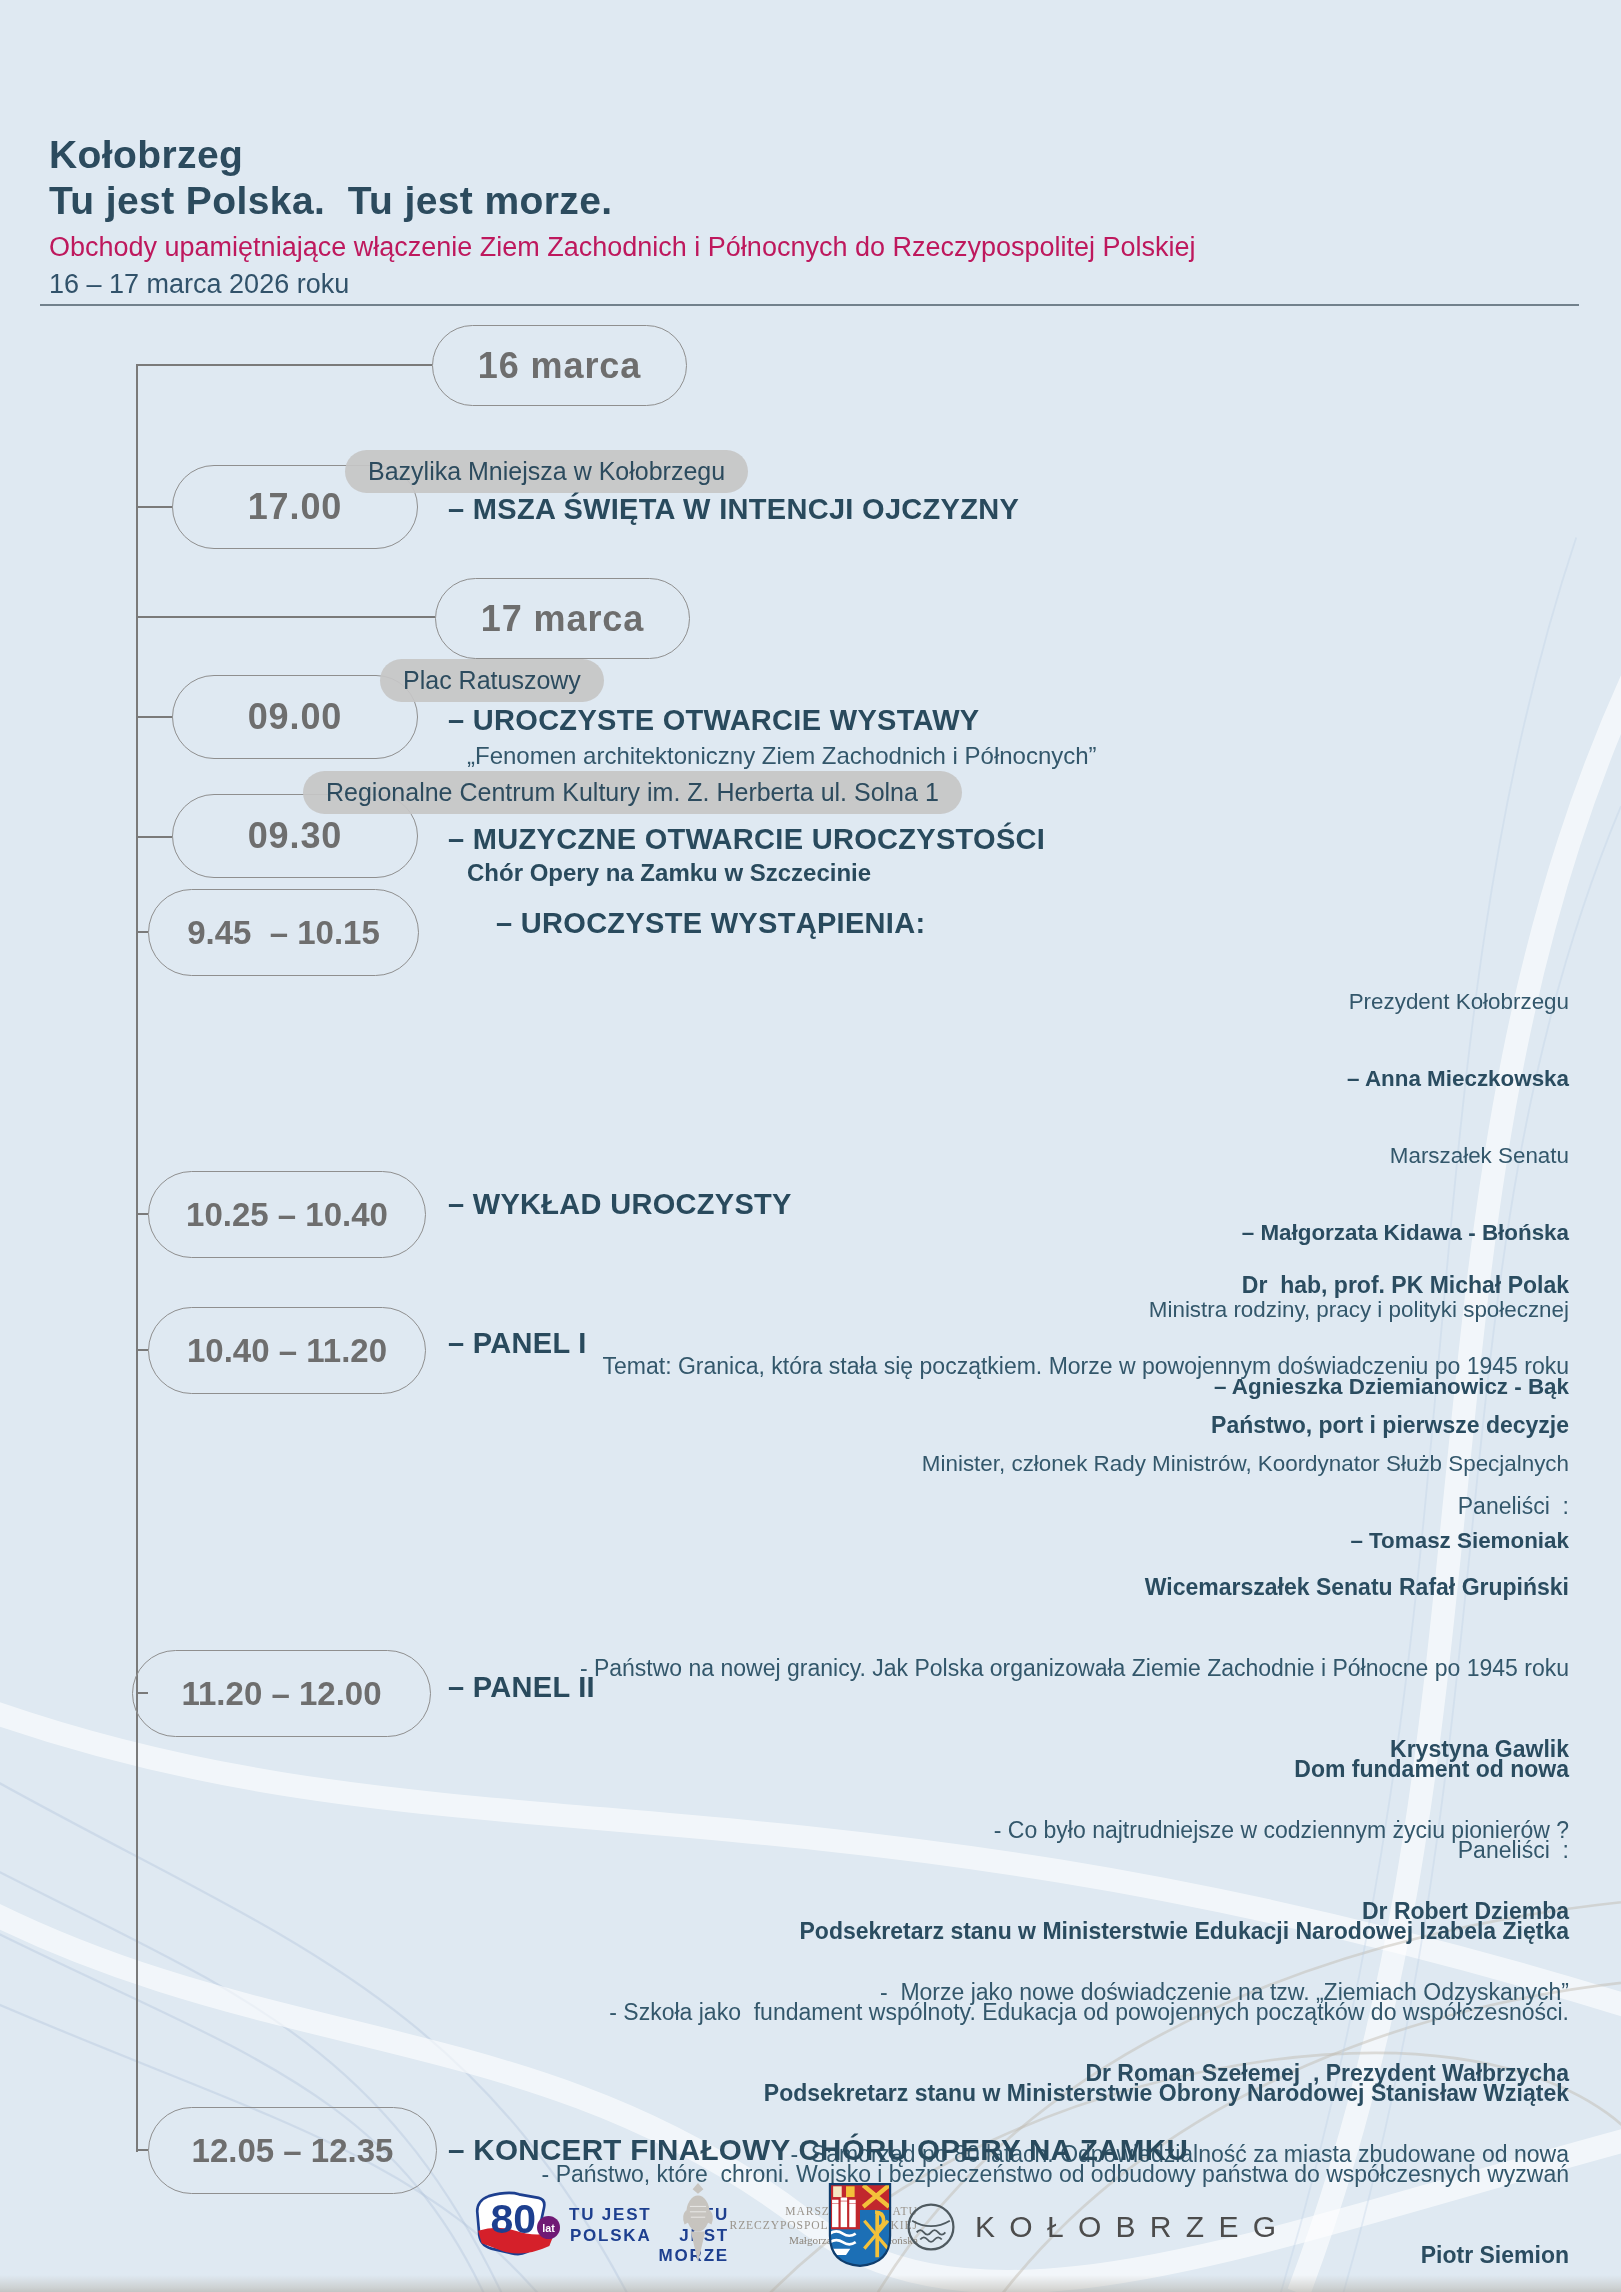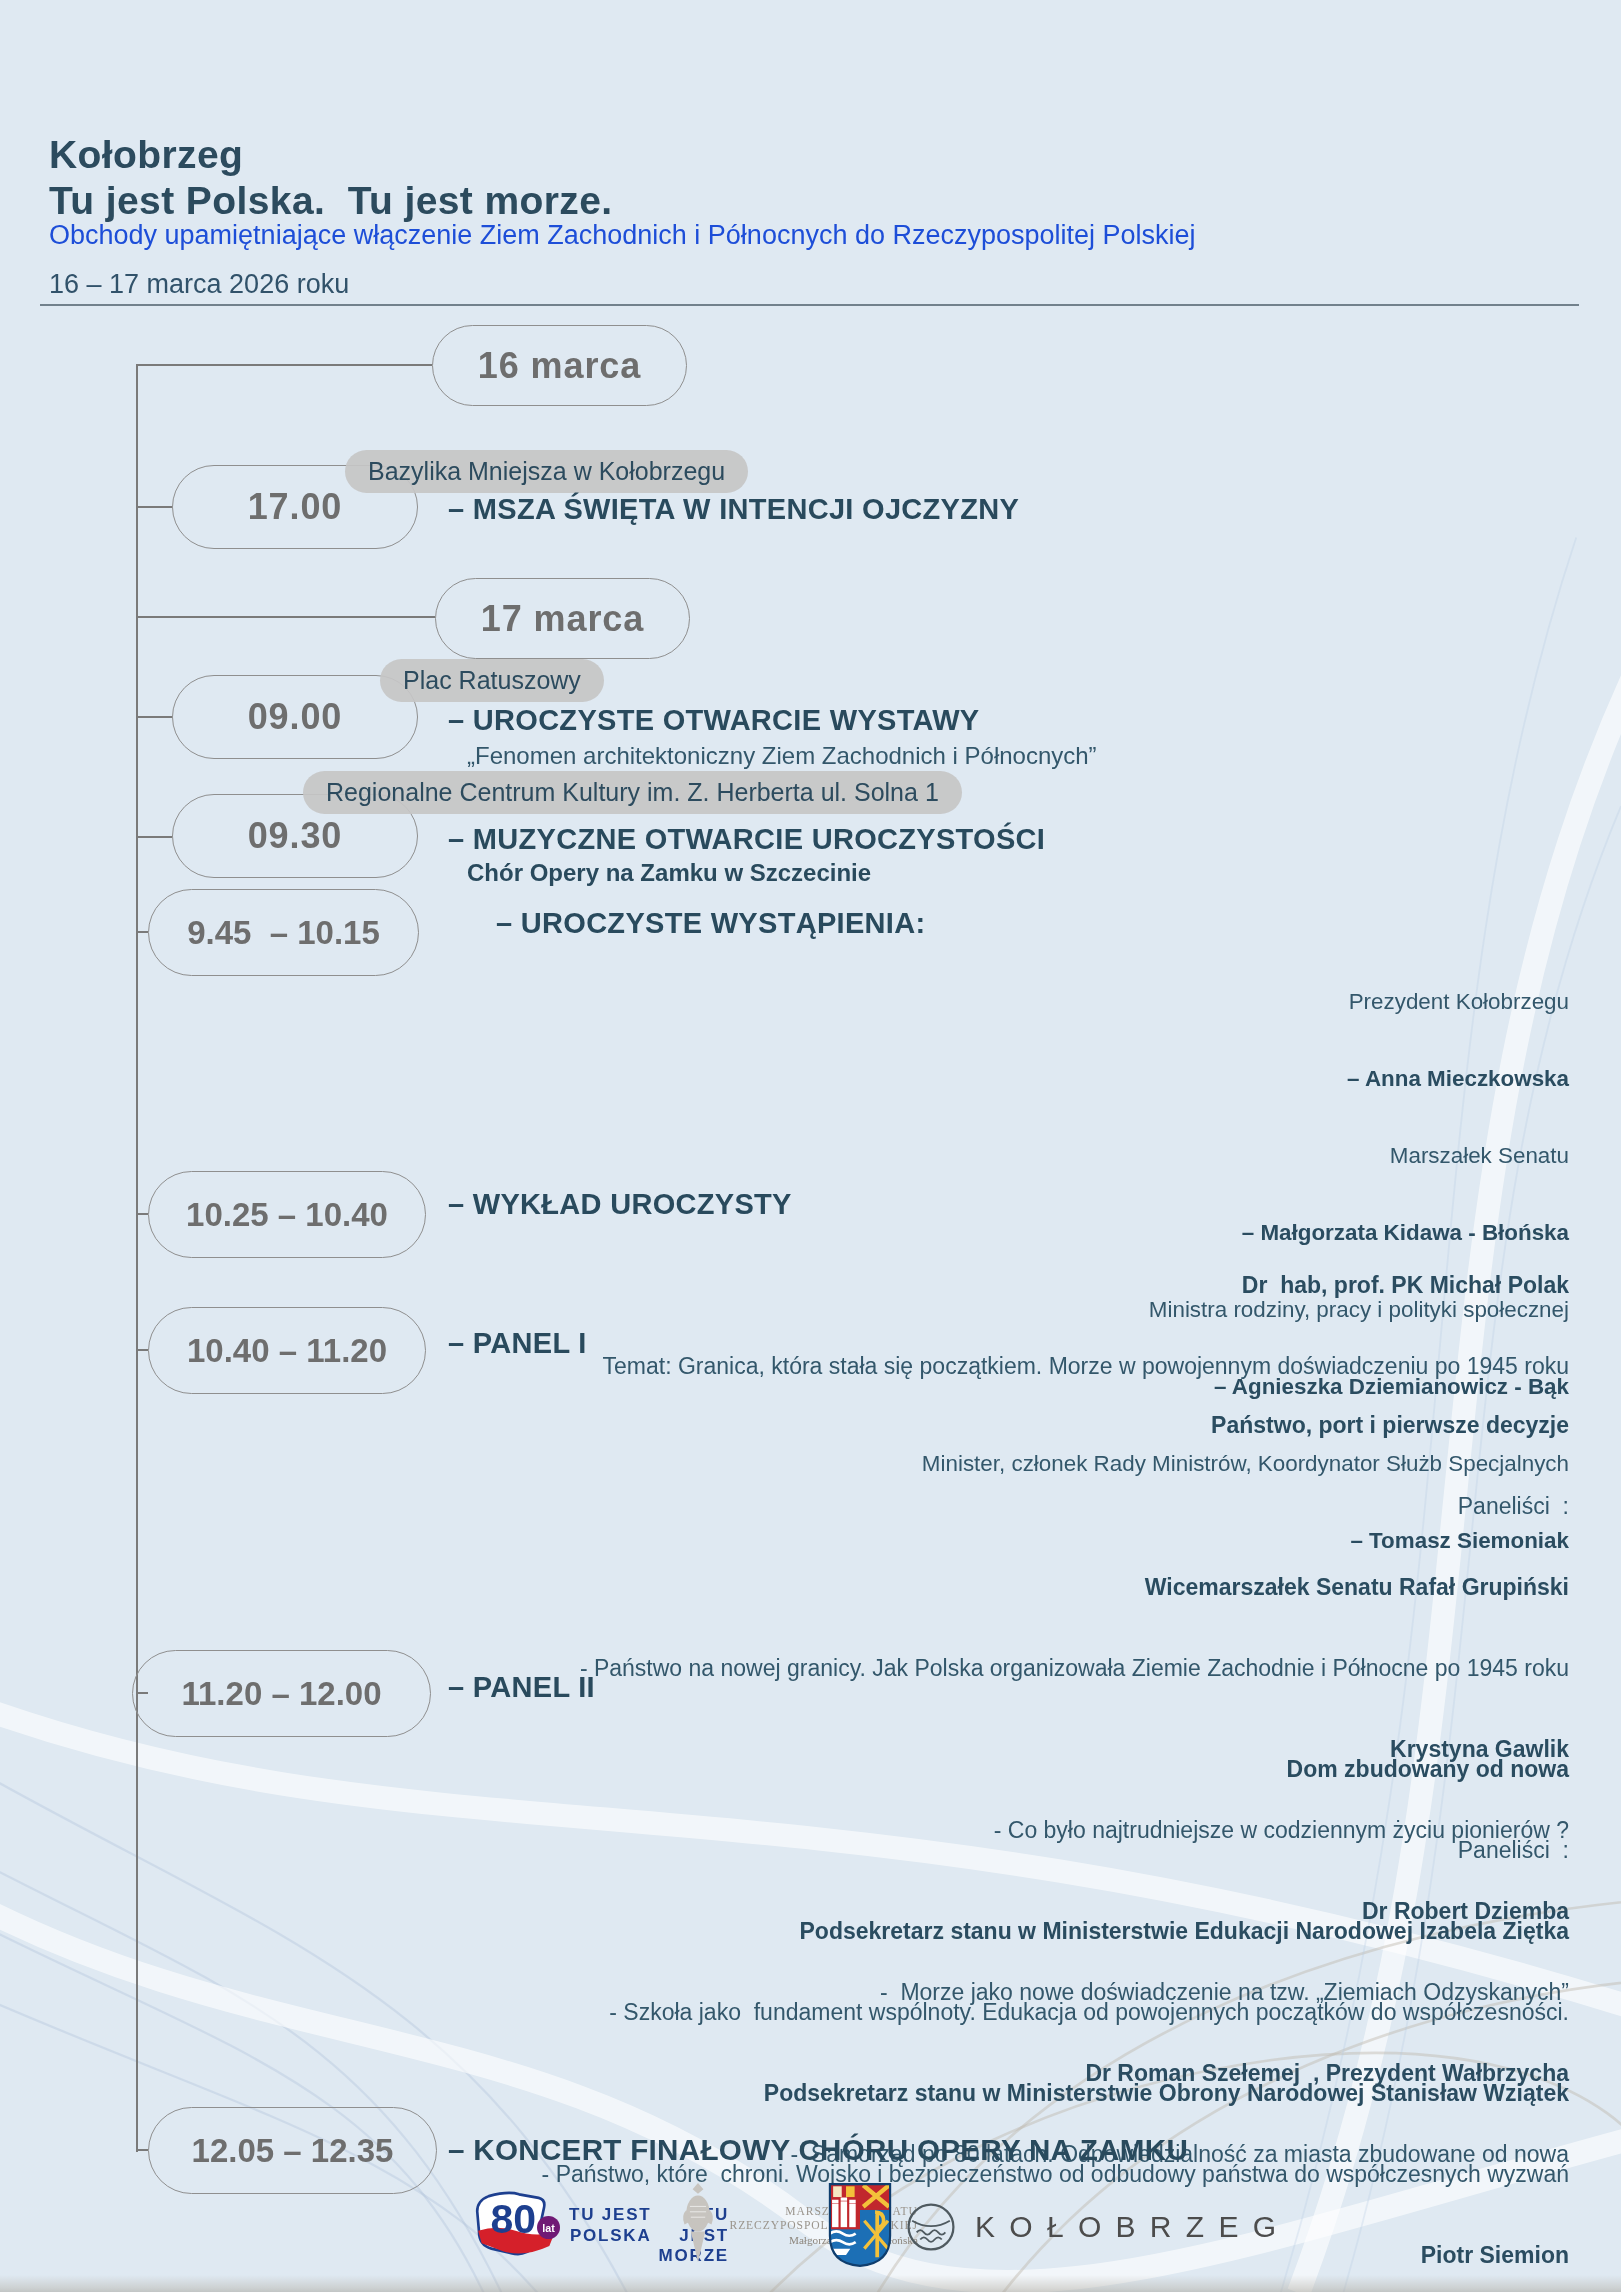--- a/index.html
+++ b/index.html
@@ -10,21 +10,21 @@
       radial-gradient(1075px 806px at 8% 10%, rgba(255,255,255,0.95), rgba(255,255,255,0) 60%),
       repeating-linear-gradient(99deg, rgba(255,255,255,0) 0 63px, rgba(255,255,255,0.40) 85px 99px, rgba(219,233,245,0.28) 116px 152px),
       linear-gradient(112deg,#f8fbfd 0%,#eef5fa 22%,#dcear3 40%,#d8e7f3 52%,#cde0ef 74%,#dfecf6 100%);
     text-align: right;
   }
   .abs{position:absolute;}
   .pre{white-space:pre-wrap;}
   
   .h-city{left:49px;top:133px;font-size:39px;font-weight:bold;color:#2c4b5e;letter-spacing:0.4px;}
   .h-tag{left:49px;top:179px;font-size:39px;font-weight:bold;color:#2c4b5e;letter-spacing:0.4px;}
-  .h-sub{left:49px;top:220px;font-size:27px;color:#1d4ed8;}
+  .h-sub{left:49px;top:232px;font-size:27px;color:#be185d;}
   .h-dates{left:49px;top:269px;font-size:27px;color:#31526a;}
   .h-rule{left:40px;top:304px;width:1539px;height:1.8px;background:#5f6f7a;opacity:.85;}
   
   .vline{left:136px;top:365px;width:1.8px;height:1787px;background:#7a7a7a;}
   .tick{height:1.8px;background:#7a7a7a;left:136px;}
   
   .pill{border:1.8px solid #8f8f8f;border-radius:63px;display:flex;align-items:center;justify-content:center;
         font-weight:bold;color:#6e6e6e;background:transparent;letter-spacing:0.9px;}
   .datepill{font-size:36px;}
   .timepill{font-size:36px;}
@@ -153,21 +153,21 @@
     <div class="ln">- Co było najtrudniejsze w codziennym życiu pionierów ?</div>
     <div class="ln b">Dr Robert Dziemba</div>
     <div class="ln">-  Morze jako nowe doświadczenie na tzw. „Ziemiach Odzyskanych”</div>
     <div class="ln b">Dr Roman Szełemej  , Prezydent Wałbrzycha</div>
     <div class="ln">-  Samorząd po 80 latach. Odpowiedzialność za miasta zbudowane od nowa</div>
   </div>
 
   <div class="abs pill timepill range pre" style="left:132px;top:1650px;width:297px;height:85px;">11.20 – 12.00</div>
   <div class="abs etitle" style="left:448px;top:1671px;">– PANEL II</div>
   <div class="abs lines" style="left:467px;top:1702px;">
-    <div class="ln b">Dom zbudowany od nowa</div>
+    <div class="ln b">Dom fundament od nowa</div>
     <div class="ln">Paneliści  :</div>
     <div class="ln b">Podsekretarz stanu w Ministerstwie Edukacji Narodowej Izabela Ziętka</div>
     <div class="ln">- Szkoła jako  fundament wspólnoty. Edukacja od powojennych początków do współczesności.</div>
     <div class="ln b">Podsekretarz stanu w Ministerstwie Obrony Narodowej Stanisław Wziątek</div>
     <div class="ln">- Państwo, które  chroni. Wojsko i bezpieczeństwo od odbudowy państwa do współczesnych wyzwań</div>
     <div class="ln b">Piotr Siemion</div>
     
     
     
     

